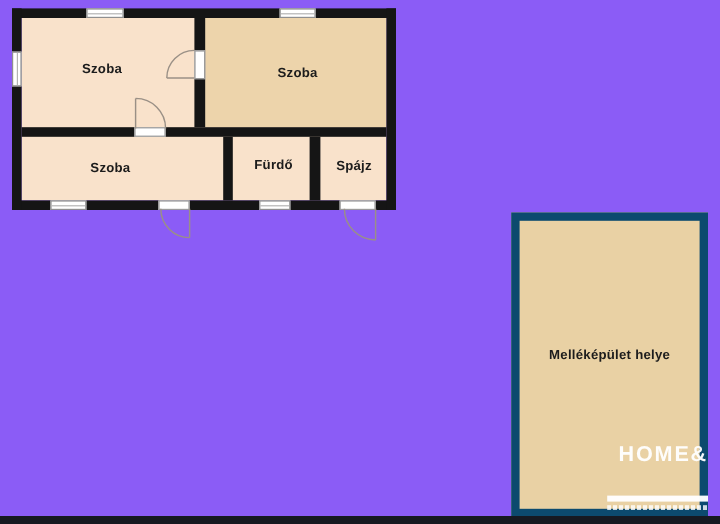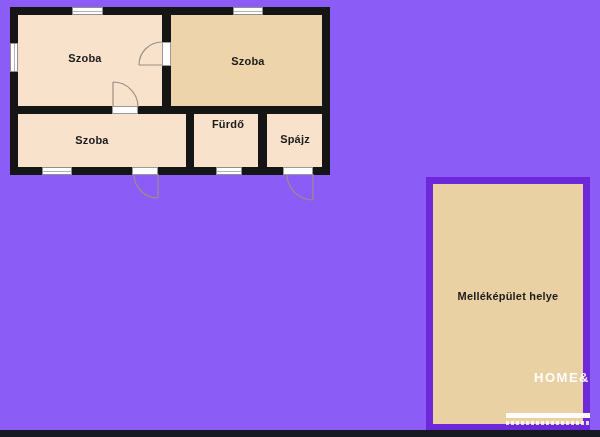--- a/index.html
+++ b/index.html
@@ -25,25 +25,25 @@
   
   .room-label{position:absolute;transform:translate(-50%,-50%);
     font-size:11px;font-weight:bold;color:#1c1c1c;letter-spacing:.2px;white-space:nowrap;}
 
   
   .arc-layer{position:absolute;left:0;top:0;width:600px;height:437px;pointer-events:none;}
   .arc-layer path{fill:none;stroke:#9a9086;stroke-width:1.2;}
 
   
   .outbuilding{position:absolute;left:426px;top:177px;width:164px;height:254px;
-    background:#e9d1a4;border:7px solid #6d28d9;box-sizing:border-box;}
+    background:#e9d1a4;border:7px solid #0c4a6e;box-sizing:border-box;}
 
   
   .watermark{position:absolute;left:495px;top:368px;width:95px;text-align:right;
-    color:#ffffff;font-weight:800;font-size:13px;line-height:20px;letter-spacing:1.5px;
+    color:#ffffff;font-weight:800;font-size:18px;line-height:20px;letter-spacing:1.5px;
     opacity:.96;}
   .wm-bar{position:absolute;left:506px;top:413px;width:84px;height:5px;background:#ffffff;opacity:.96;}
   .wm-tagline{position:absolute;left:506px;top:421px;width:84px;height:4px;opacity:.8;
     background:repeating-linear-gradient(90deg,#ffffff 0 3px,transparent 3px 5px);}
 
   
   .footer-strip{position:absolute;left:0;top:430px;width:600px;height:7px;background:#161921;}
 </style>
 </head>
 <body>
@@ -72,21 +72,21 @@
     <div class="win win-h" style="left:216px;top:167px;width:26px;height:8px;"></div>
 
     <div class="jamb" style="left:162px;top:42px;width:9px;height:24px;"></div>
     <div class="jamb" style="left:112px;top:106px;width:26px;height:8px;"></div>
     <div class="jamb" style="left:132px;top:167px;width:26px;height:8px;"></div>
     <div class="jamb" style="left:283px;top:167px;width:30px;height:8px;"></div>
 
     <div class="room-label" style="left:85px;top:58px;">Szoba</div>
     <div class="room-label" style="left:248px;top:61px;">Szoba</div>
     <div class="room-label" style="left:92px;top:140px;">Szoba</div>
-    <div class="room-label" style="left:228px;top:124px;">Fürdő</div>
+    <div class="room-label" style="left:228px;top:138px;">Fürdő</div>
     <div class="room-label" style="left:295px;top:139px;">Spájz</div>
   </div>
 
   <svg class="arc-layer" viewBox="0 0 600 437">
     <path d="M139,65 L162,65 M139,65 A23,23 0 0 1 162,42"></path>
     <path d="M113,107 L113,82 M113,82 A25,25 0 0 1 138,107"></path>
     <path d="M158,174 L158,198 M158,198 A24,24 0 0 1 134,174"></path>
     <path d="M313,174 L313,200 M313,200 A26,26 0 0 1 287,174"></path>
   </svg>
 

